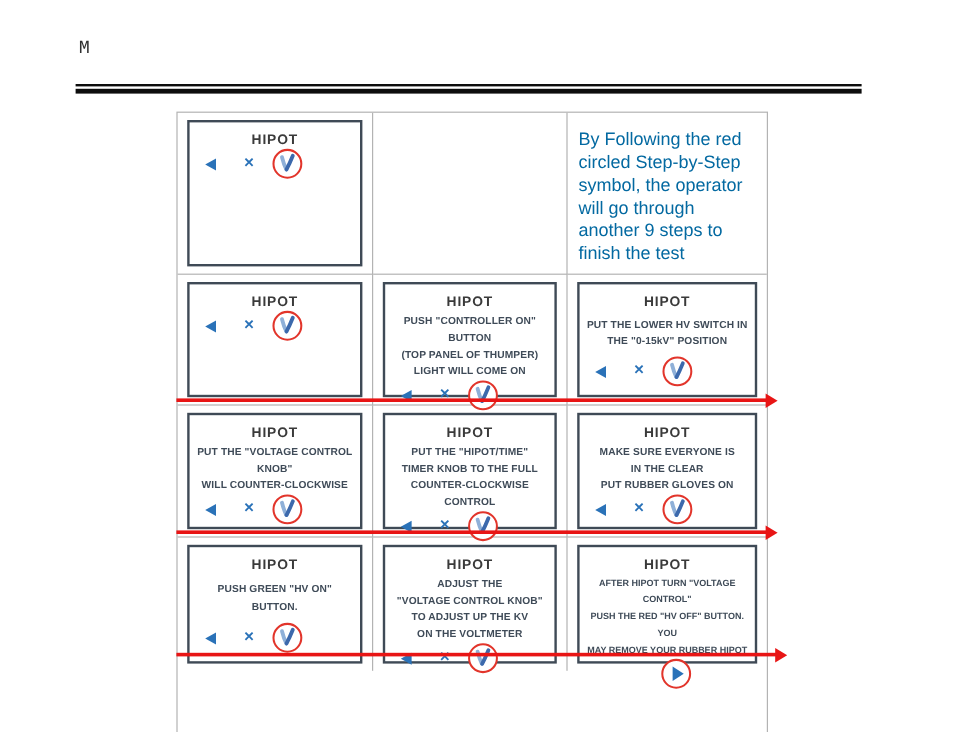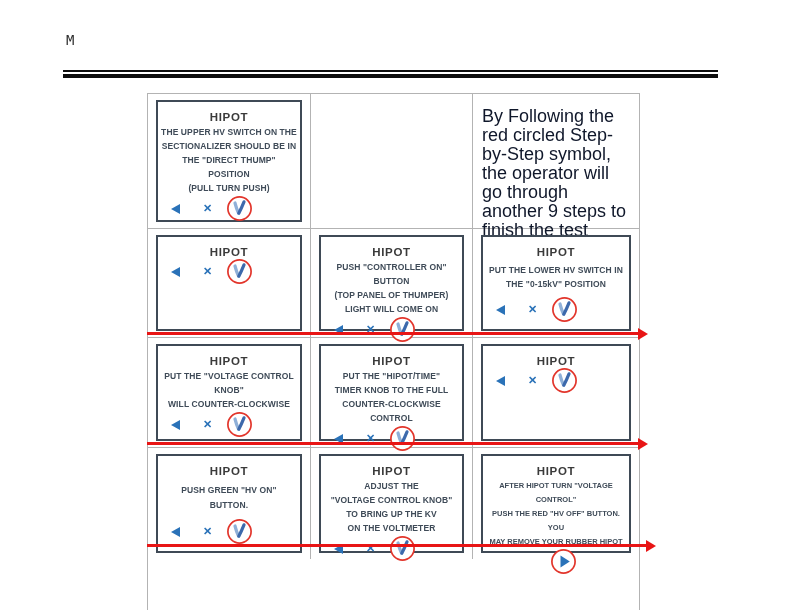--- a/index.html
+++ b/index.html
@@ -7,21 +7,21 @@
   .page{position:relative;width:807px;height:610px;background:#fff;overflow:hidden}
 
   .corner-label{position:absolute;left:66px;top:32px;font-family:"DejaVu Sans Mono",monospace;font-size:14px;color:#2f2f2f}
   .double-rule{position:absolute;left:63px;top:70px;width:655px;height:8px;border-top:2px solid #0d0d0d;border-bottom:4px solid #0d0d0d}
 
   .grid{position:absolute;left:147px;top:93px;width:493px;height:574px;border:1px solid #b3b3b3;display:grid;grid-template-columns:163px 162px 166px;grid-template-rows:135px 109px 110px 111px;background:#fff}
   .cell{border-right:1px solid #b3b3b3;border-bottom:1px solid #b3b3b3;display:flex;padding:6px 8px}
   .cell:nth-child(3n){border-right:none}
   .cell:nth-child(n+10){border-bottom:none}
   .cell.note-cell{display:block;padding:13px 8px 0 9px}
-  .note-text{font-size:18px;line-height:19px;color:#0f172a}
+  .note-text{font-size:15px;line-height:19px;color:#0369a1}
 
   .card{flex:1;background:#fff;border:2px solid #3f4a56;display:flex;flex-direction:column}
   .card-title{text-align:center;padding-top:9px;font-size:11.5px;letter-spacing:.7px;color:#3a3a3a;font-weight:700}
   .card-body{flex:1;display:flex;flex-direction:column;justify-content:center;text-align:center;font-size:8.5px;font-weight:700;color:#3f4b58;line-height:1.65;letter-spacing:.1px;padding:2px 3px}
   .card-body.small{font-size:7.5px;line-height:1.85;letter-spacing:0}
   .card-footer{display:flex;align-items:center;padding:0 0 6px 13px;min-height:29px}
   .card-footer .back{width:0;height:0;border-right:9px solid #2a72b8;border-top:5.5px solid transparent;border-bottom:5.5px solid transparent;cursor:pointer}
   .card-footer .close{margin-left:23px;color:#2a72b8;font-weight:700;font-size:11px;line-height:1;cursor:pointer}
   .card-footer .step{margin-left:14px;width:27px;height:27px;display:inline-block;cursor:pointer}
   .card-footer.play{justify-content:center;padding-left:0}
@@ -39,26 +39,20 @@
 
 <div class="page">
 
   <div class="corner-label">M</div>
   <div class="double-rule"></div>
 
   <div class="grid">
     <div class="cell">
         <div class="card">
     <div class="card-title">HIPOT</div>
-    <div class="card-body">
-            <div>THE UPPER HV SWITCH ON THE</div>
-            <div>SECTIONALIZER SHOULD BE IN</div>
-            <div>THE "DIRECT THUMP" POSITION</div>
-            <div>(PULL TURN PUSH)</div>
-          </div>
     <div class="card-footer">
       <span class="back"></span>
       <span class="close">✕</span>
       <span class="step">
         <svg class="step-svg" width="27" height="27" viewBox="0 0 27 27">
           <circle cx="13.5" cy="13.5" r="11.6" fill="#fff" stroke="#e2352b" stroke-width="1.7"></circle>
           <path d="M9 8 C10 12 11 15 12.6 18.2" fill="none" stroke="#8fb0d8" stroke-width="3.2" stroke-linecap="round"></path>
           <path d="M18 6.8 C16.5 10.5 14.6 14.8 12.8 18.2" fill="none" stroke="#3c69ac" stroke-width="3.2" stroke-linecap="round"></path>
         </svg>
         
@@ -170,20 +164,25 @@
           <path d="M18 6.8 C16.5 10.5 14.6 14.8 12.8 18.2" fill="none" stroke="#3c69ac" stroke-width="3.2" stroke-linecap="round"></path>
         </svg>
         
       </span>
     </div>
   </div>
       </div>
     <div class="cell">
         <div class="card">
     <div class="card-title">HIPOT</div>
+    <div class="card-body">
+            <div>MAKE SURE EVERYONE IS</div>
+            <div>IN THE CLEAR</div>
+            <div>PUT RUBBER GLOVES ON</div>
+          </div>
     <div class="card-footer">
       <span class="back"></span>
       <span class="close">✕</span>
       <span class="step">
         <svg class="step-svg" width="27" height="27" viewBox="0 0 27 27">
           <circle cx="13.5" cy="13.5" r="11.6" fill="#fff" stroke="#e2352b" stroke-width="1.7"></circle>
           <path d="M9 8 C10 12 11 15 12.6 18.2" fill="none" stroke="#8fb0d8" stroke-width="3.2" stroke-linecap="round"></path>
           <path d="M18 6.8 C16.5 10.5 14.6 14.8 12.8 18.2" fill="none" stroke="#3c69ac" stroke-width="3.2" stroke-linecap="round"></path>
         </svg>
         
@@ -210,21 +209,21 @@
       </span>
     </div>
   </div>
       </div>
     <div class="cell">
         <div class="card">
     <div class="card-title">HIPOT</div>
     <div class="card-body">
             <div>ADJUST THE</div>
             <div>"VOLTAGE CONTROL KNOB"</div>
-            <div>TO BRING UP THE KV</div>
+            <div>TO ADJUST UP THE KV</div>
             <div>ON THE VOLTMETER</div>
           </div>
     <div class="card-footer">
       <span class="back"></span>
       <span class="close">✕</span>
       <span class="step">
         <svg class="step-svg" width="27" height="27" viewBox="0 0 27 27">
           <circle cx="13.5" cy="13.5" r="11.6" fill="#fff" stroke="#e2352b" stroke-width="1.7"></circle>
           <path d="M9 8 C10 12 11 15 12.6 18.2" fill="none" stroke="#8fb0d8" stroke-width="3.2" stroke-linecap="round"></path>
           <path d="M18 6.8 C16.5 10.5 14.6 14.8 12.8 18.2" fill="none" stroke="#3c69ac" stroke-width="3.2" stroke-linecap="round"></path>

